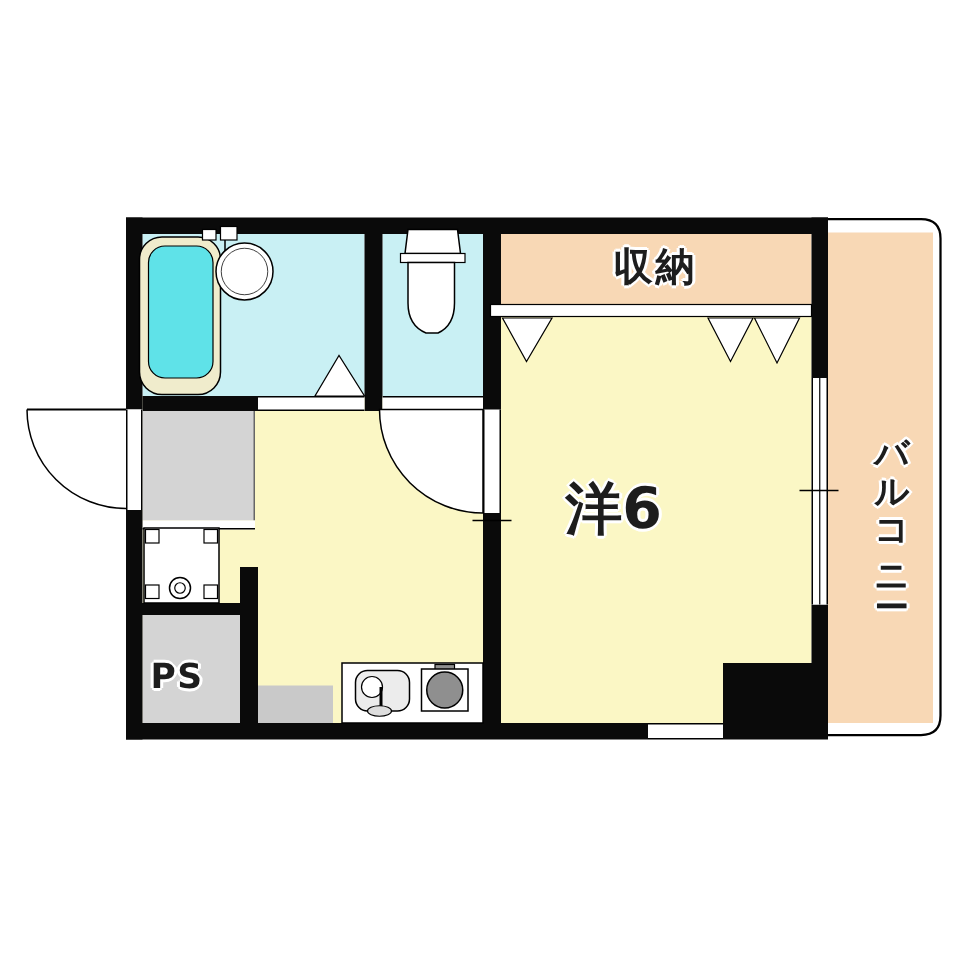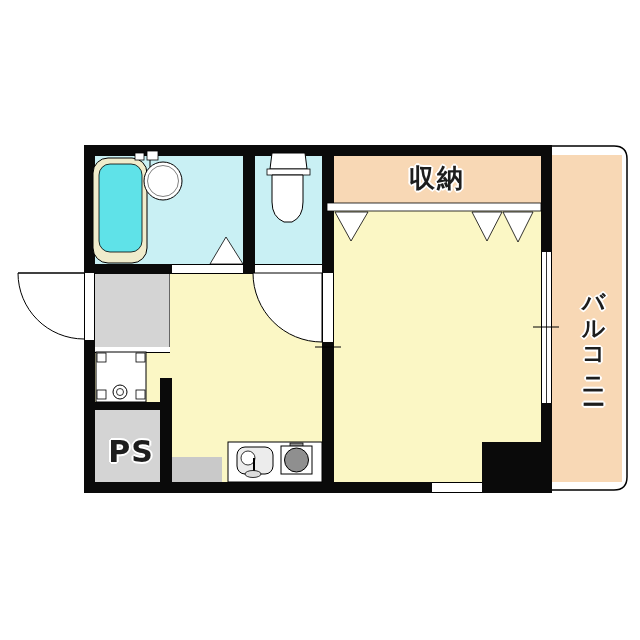--- a/index.html
+++ b/index.html
@@ -104,16 +104,17 @@
     <rect x="237" y="447" width="36" height="27" rx="8" fill="var(--c-sink)" stroke="#000" stroke-width="1"></rect>
     <circle cx="248" cy="458" r="7" fill="#fff" stroke="#000" stroke-width="0.8"></circle>
     <line x1="254" y1="458" x2="254" y2="475" stroke="#000" stroke-width="2"></line>
     <ellipse cx="253" cy="474" rx="8" ry="3.5" fill="#ddd" stroke="#000" stroke-width="0.8"></ellipse>
     <rect x="290" y="443" width="13" height="6" fill="var(--c-burner)" stroke="#000" stroke-width="0.8"></rect>
     <rect x="281" y="446" width="31" height="28" fill="#fff" stroke="#000" stroke-width="1"></rect>
     <circle cx="296.5" cy="460" r="12" fill="var(--c-burner)" stroke="#000" stroke-width="1"></circle>
   </svg>
 
   <div class="label" style="left:437px;top:179px;font-size:26px;">収納</div>
-  <div class="label" style="left:131px;top:452px;font-size:30px;letter-spacing:1px;">PS</div>
+  <div class="label" style="left:409px;top:340px;font-size:38px;letter-spacing:0;">洋6</div>
+  <div class="label" style="left:118px;top:452px;font-size:23px;letter-spacing:1px;">PS</div>
   <div class="label vert" style="left:594px;top:335px;font-size:23px;">バルコニー</div>
 
 </div>
 
 </body></html>

